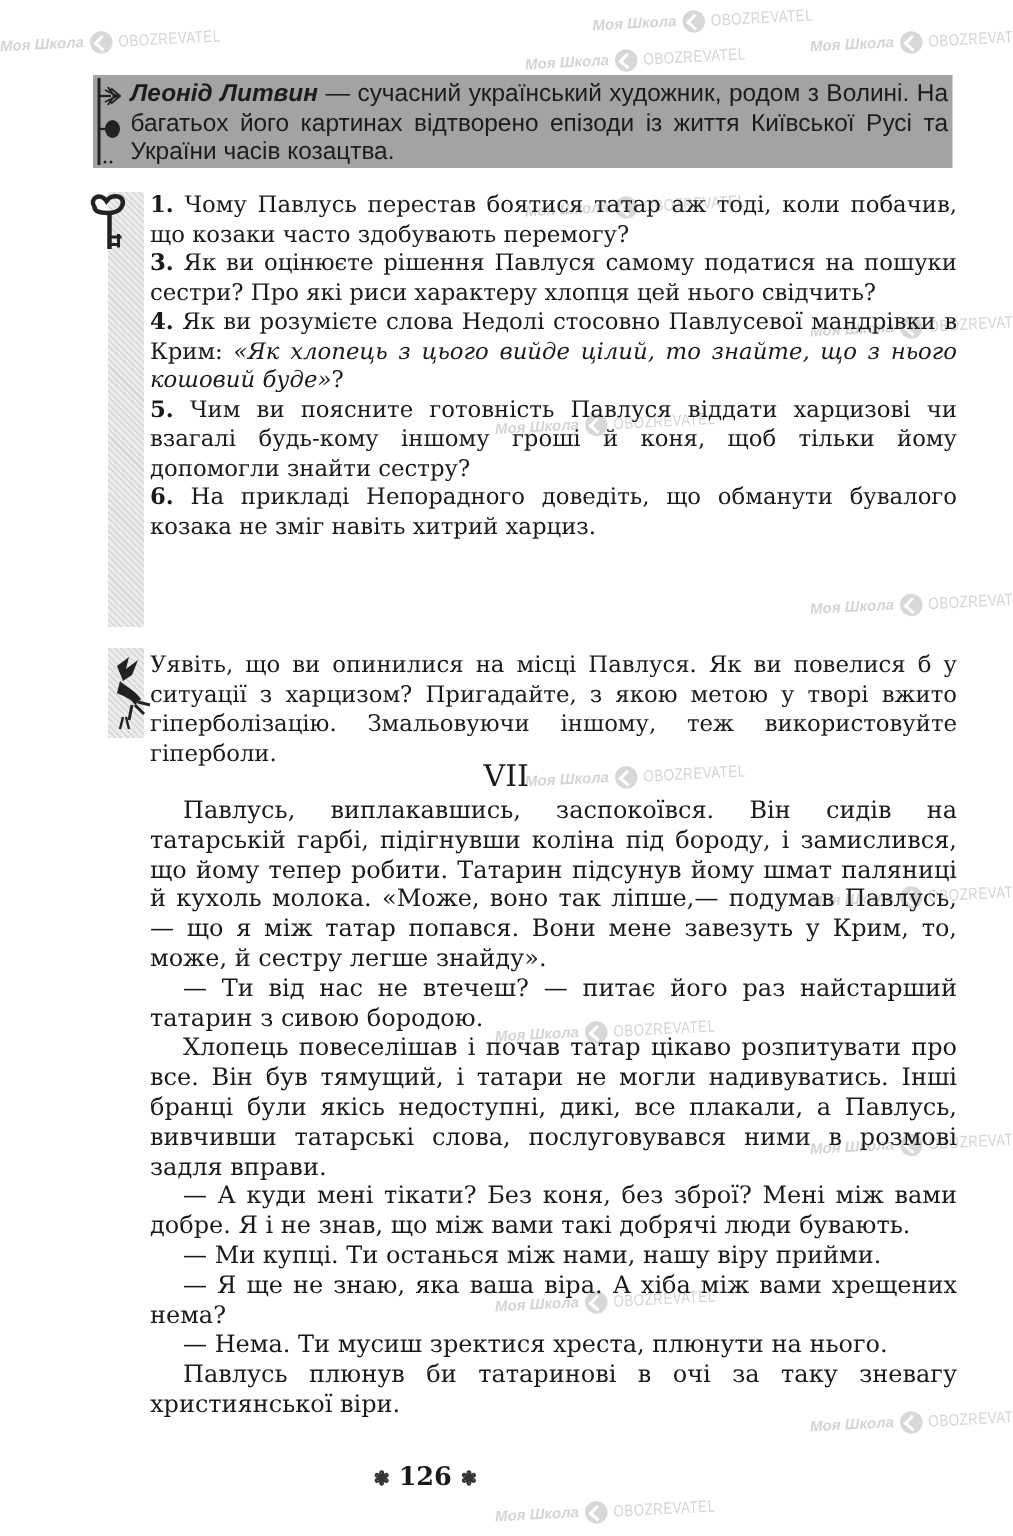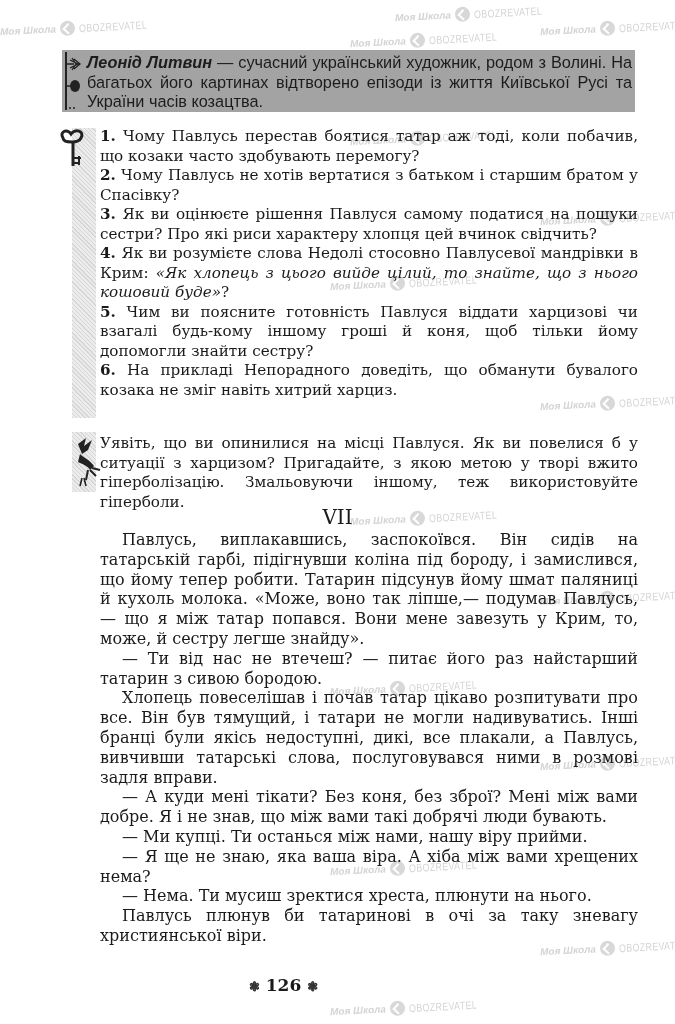--- a/index.html
+++ b/index.html
@@ -153,22 +153,21 @@
   </div>
 
   <div class="q-stripe"></div>
   <svg class="key-icon" viewBox="0 0 34 42">
     <path d="M6 10 C2 4, 10 0, 14 6 C18 0, 28 3, 24 10 C22 14, 16 14, 15 14 C12 14, 6 14, 6 10 Z" fill="none" stroke="#222" stroke-width="3"></path>
     <line x1="16" y1="14" x2="16" y2="38" stroke="#222" stroke-width="3"></line>
     <path d="M16 30 L24 30 M16 35 L22 35 M22 28 L22 37" stroke="#222" stroke-width="2"></path>
   </svg>
   <div class="questions">
     <p><span class="num">1.</span><span> Чому Павлусь перестав боятися татар аж тоді, коли побачив, що козаки часто здобувають перемогу?</span></p>
-    <p><span class="num">2.</span><span> Чому Павлусь не хотів вертатися з батьком і старшим братом у Спасівку?</span></p>
-    <p><span class="num">3.</span><span> Як ви оцінюєте рішення Павлуся самому податися на пошуки сестри? Про які риси характеру хлопця цей вчинок свідчить?</span></p>
+    <p><span class="num">3.</span><span> Як ви оцінюєте рішення Павлуся самому податися на пошуки сестри? Про які риси характеру хлопця цей нього свідчить?</span></p>
     <p><span class="num">4.</span><span> Як ви розумієте слова Недолі стосовно Павлусевої мандрівки в Крим: </span><i>«Як хлопець з цього вийде цілий, то знайте, що з нього кошовий буде»</i><span>?</span></p>
     <p><span class="num">5.</span><span> Чим ви поясните готовність Павлуся віддати харцизові чи взагалі будь-кому іншому гроші й коня, щоб тільки йому допомогли знайти сестру?</span></p>
     <p><span class="num">6.</span><span> На прикладі Непорадного доведіть, що обманути бувалого козака не зміг навіть хитрий харциз.</span></p>
   </div>
 
   <div class="task-stripe"></div>
   <svg class="pegasus-icon" viewBox="0 0 34 54">
     <path d="M8 8 L16 2 L14 10 L22 4 L18 14 L12 18 Z" fill="#222"></path>
     <path d="M10 18 C14 22, 20 24, 24 30 L20 34 C18 30, 12 28, 8 26 Z" fill="#222"></path>
     <path d="M20 34 L26 40 M18 34 L16 44 M22 32 L30 34" stroke="#222" stroke-width="2"></path>

